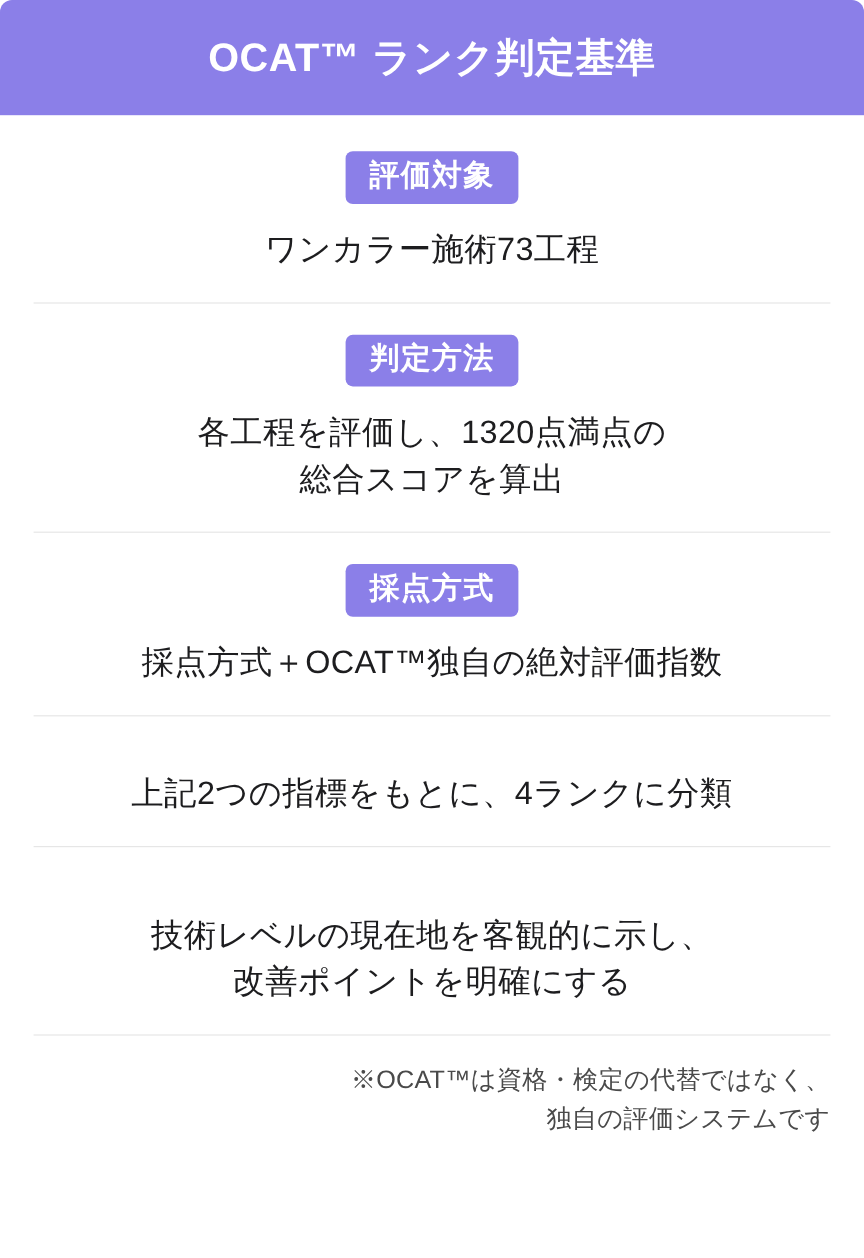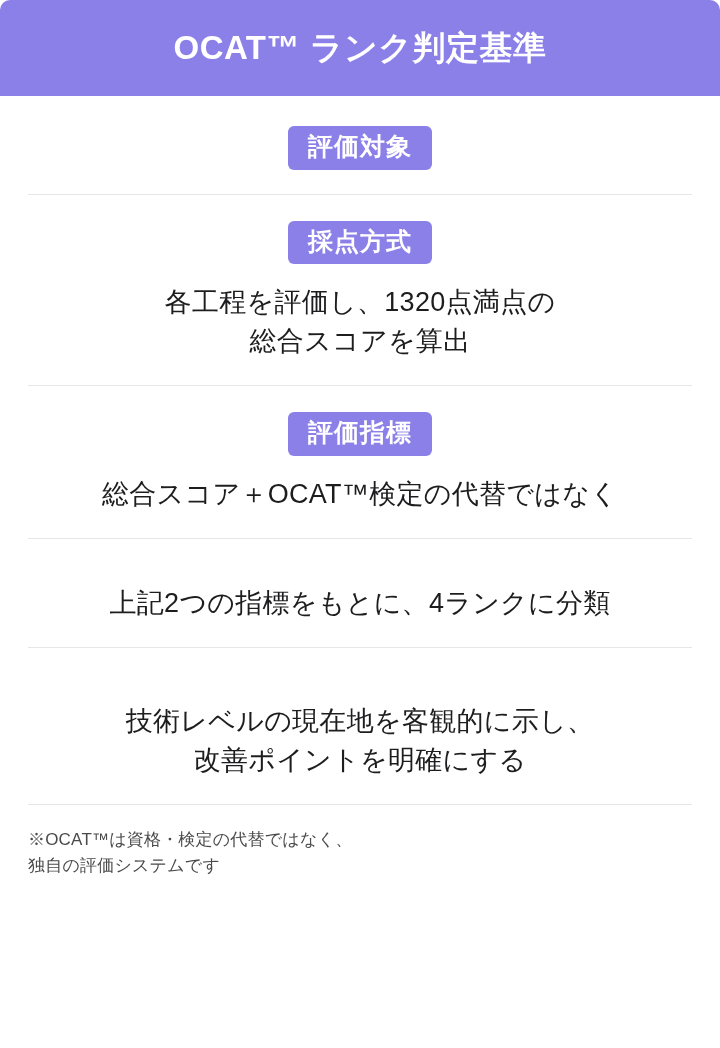--- a/index.html
+++ b/index.html
@@ -76,51 +76,52 @@
     text-align: center;
     letter-spacing: 0.3px;
     white-space: pre-line;
   }
   .row-purpose .row-value {
     margin-top: 28px;
   }
   .footnote {
     padding: 22px 0 0 0;
     color: #4a4a4a;
-    font-size: 17px;
+    font-size: 21px;
     line-height: 1.5;
-    text-align: left;
+    text-align: right;
     white-space: pre-line;
     letter-spacing: 0.2px;
   }
 </style>
 </head>
 <body>
 
 <div class="card">
 
   <div class="card-header">
     <div class="card-header-title">OCAT™ ランク判定基準</div>
   </div>
 
   <div class="card-body">
 
     <div class="row">
       <div class="row-label">評価対象</div>
+      <div class="row-value">ワンカラー施術73工程</div>
     </div>
 
     <div class="row">
-      <div class="row-label">採点方式</div>
+      <div class="row-label">判定方法</div>
       <div class="row-value">各工程を評価し、1320点満点の
 総合スコアを算出</div>
     </div>
 
     <div class="row">
-      <div class="row-label">評価指標</div>
-      <div class="row-value">総合スコア＋OCAT™検定の代替ではなく</div>
+      <div class="row-label">採点方式</div>
+      <div class="row-value">採点方式＋OCAT™独自の絶対評価指数</div>
     </div>
 
     <div class="row">
       <div class="row-value">上記2つの指標をもとに、4ランクに分類</div>
     </div>
 
     <div class="row row-purpose">
       <div class="row-value">技術レベルの現在地を客観的に示し、
 改善ポイントを明確にする</div>
     </div>

